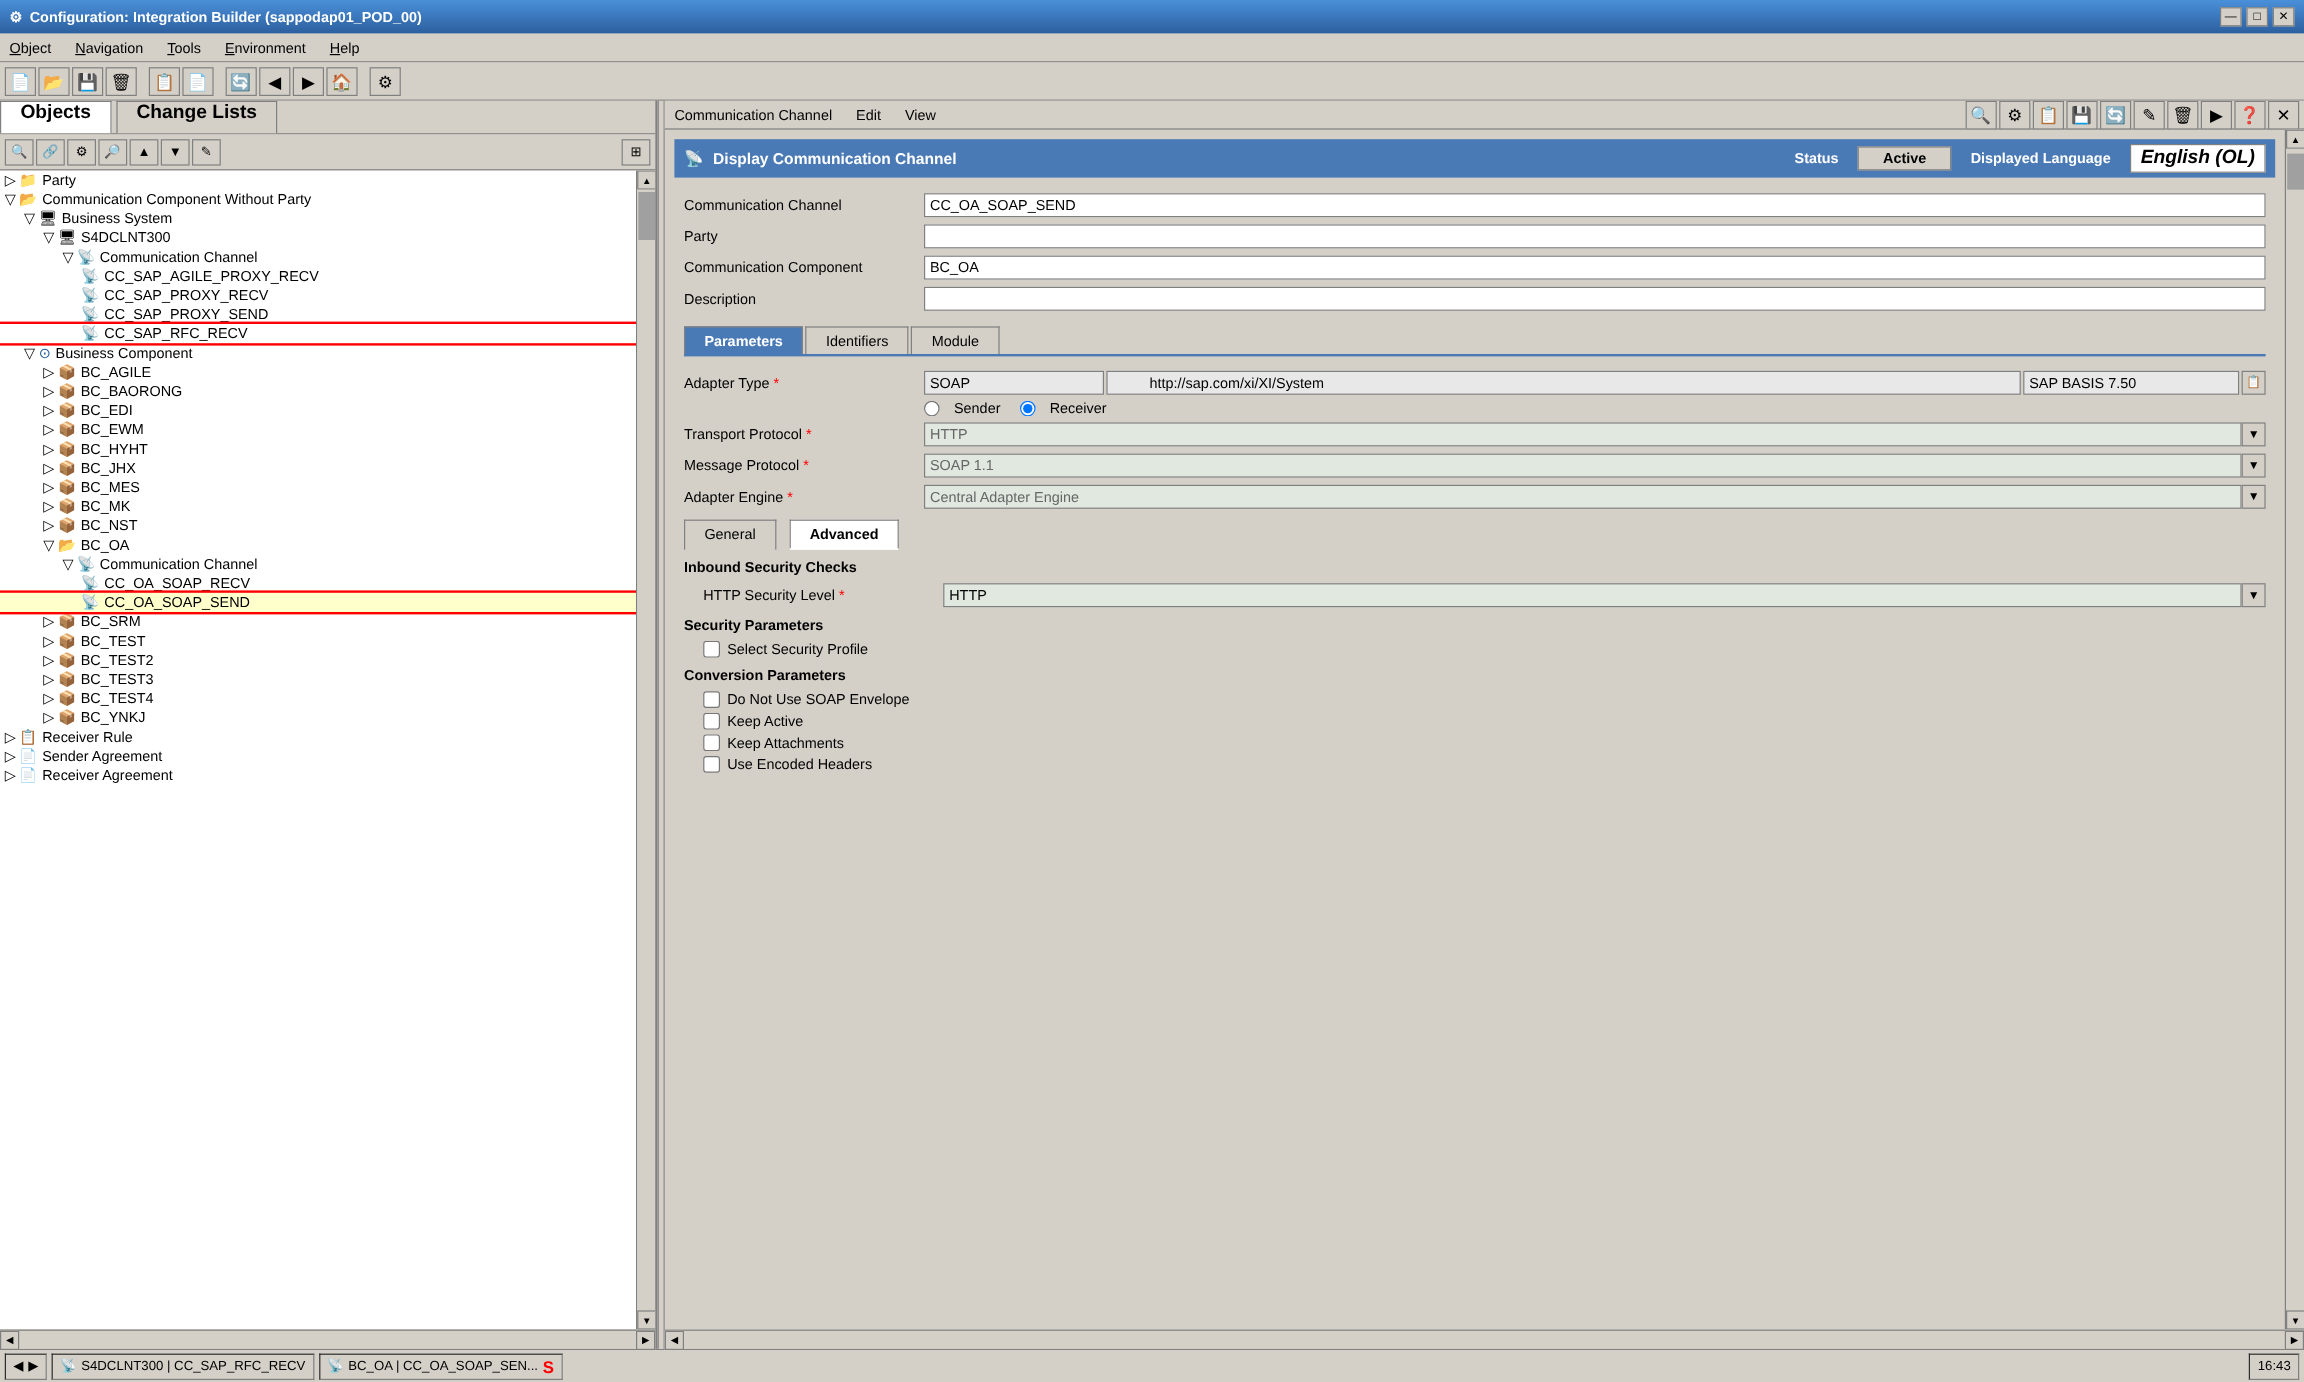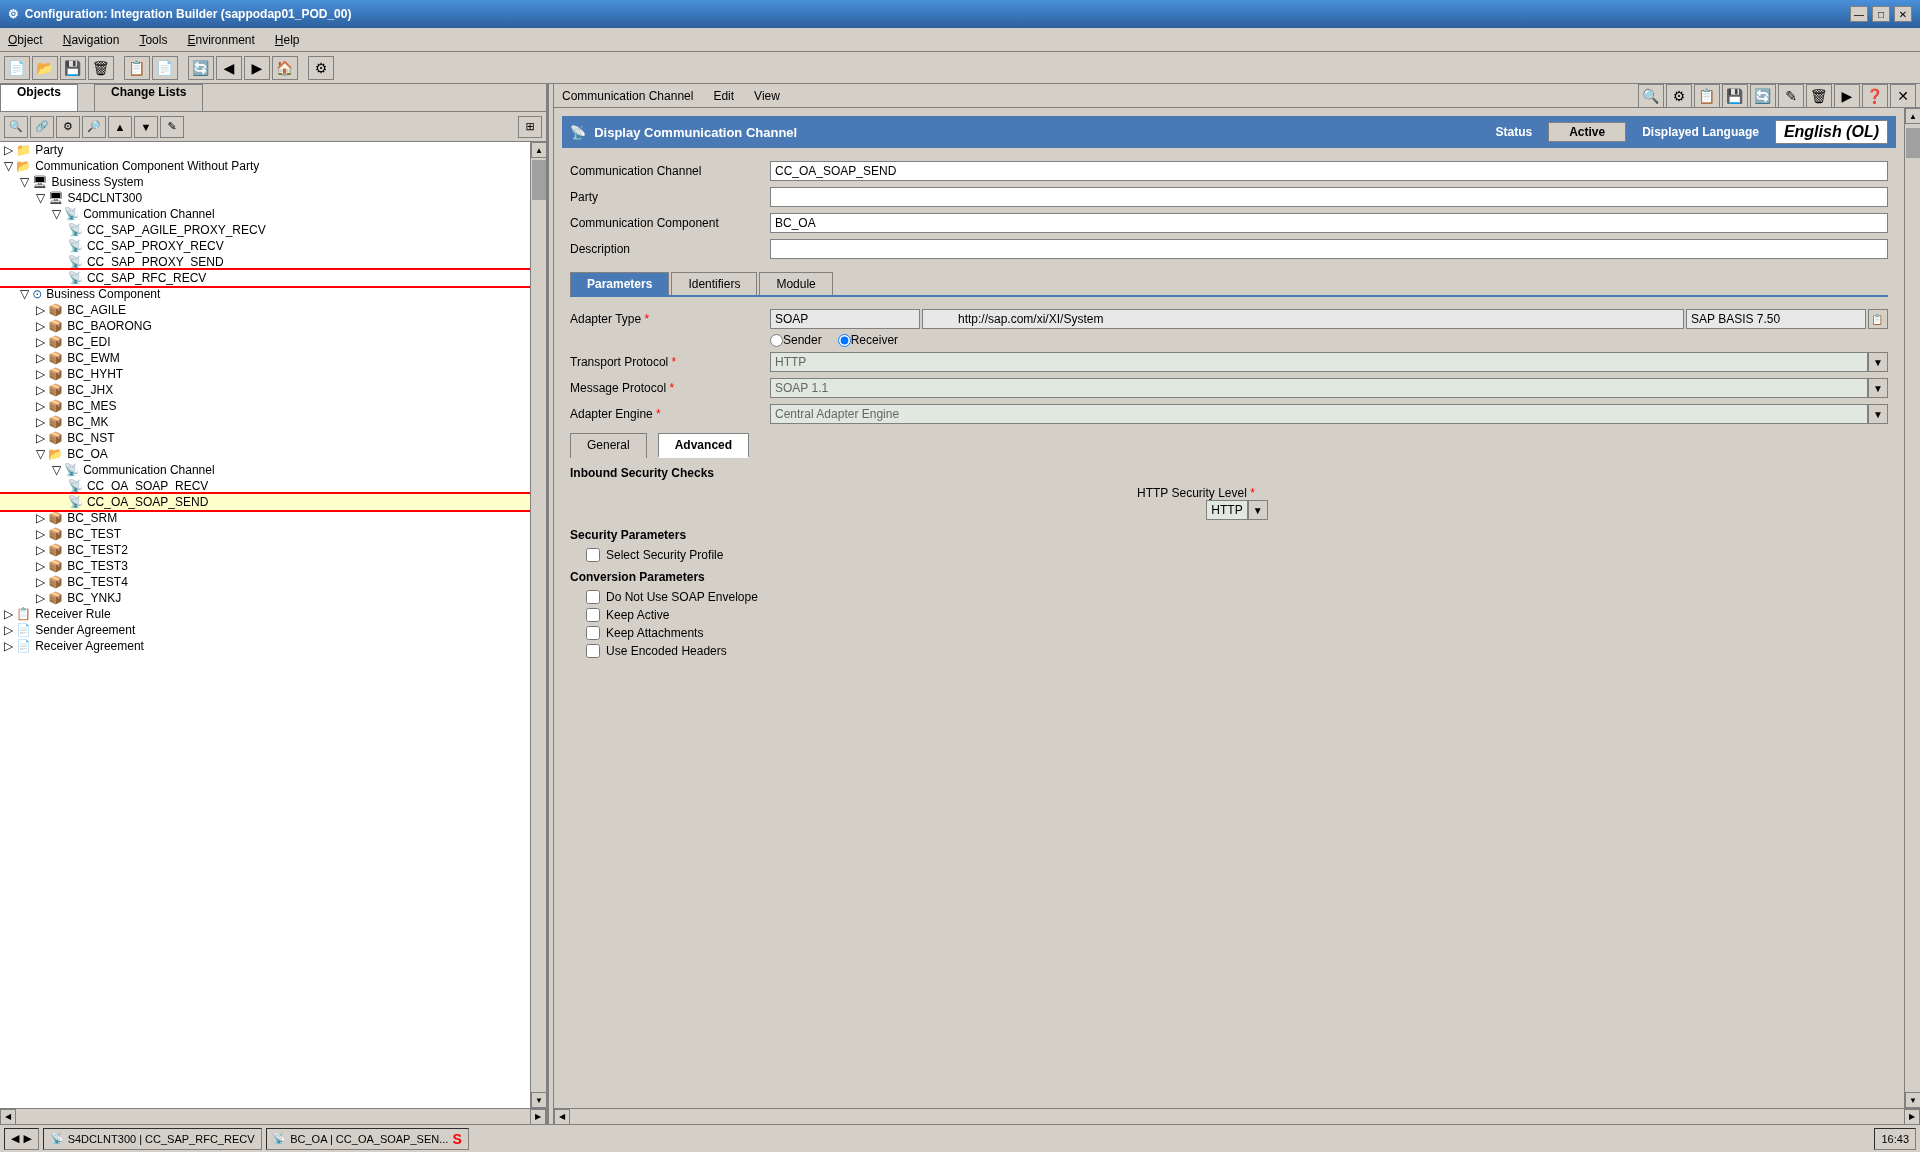--- a/index.html
+++ b/index.html
@@ -48,22 +48,22 @@
     .left-panel {
       width: 548px; background: #d4d0c8; border-right: 2px solid #808080;
       display: flex; flex-direction: column;
     }
 
     
     .tab-bar {
       display: flex; background: #d4d0c8; border-bottom: 1px solid #808080; height: 28px;
     }
     .tab {
-      padding: 0 16px; cursor: pointer; font-size: 12px; font-weight: bold;
-      border: 1px solid #808080; border-bottom: none; background: #d4d0c8; margin-right: 16px;
+      padding: 0 16px; cursor: pointer; font-size: 16px; font-weight: bold;
+      border: 1px solid #808080; border-bottom: none; background: #d4d0c8; margin-right: 4px;
     }
     .tab.active { background: #ffffff; }
 
     
     .left-toolbar {
       background: #d4d0c8; border-bottom: 1px solid #808080;
       padding: 2px 4px; display: flex; gap: 2px; height: 30px; align-items: center;
     }
     .left-tool-btn {
       width: 24px; height: 22px; background: #d4d0c8; border: 1px solid #808080;
@@ -135,21 +135,21 @@
     .adapter-input { border: 1px solid #808080; background: #e8e8e8; padding: 2px 4px; font-size: 12px; height: 20px; }
     .adapter-input.w1 { width: 150px; }
     .adapter-input.w2 { flex: 1; padding-left: 35px; }
     .adapter-input.w3 { width: 180px; }
     .copy-btn { width: 20px; height: 20px; border: 1px solid #808080; background: #d4d0c8; cursor: pointer; display: flex; align-items: center; justify-content: center; font-size: 10px; }
 
     
     .radio-row {
       display: flex; align-items: center; gap: 16px; margin-bottom: 4px; padding-left: 200px;
     }
-    .radio-label { font-size: 12px; display: flex; align-items: center; gap: 0; }
+    .radio-label { font-size: 12px; display: flex; align-items: center; gap: 12px; }
 
     
     .sub-tabs {
       display: flex; margin-bottom: 8px; margin-top: 8px;
     }
     .sub-tab {
       padding: 4px 16px; cursor: pointer; font-size: 12px;
       border: 1px solid #808080; border-bottom: none; background: #d4d0c8; margin-right: 11px;
     }
     .sub-tab.active { background: #ffffff; border-bottom: 2px solid white; font-weight: bold; }
@@ -162,21 +162,21 @@
 
     
     .checkbox-row {
       display: flex; align-items: center; gap: 6px; margin-bottom: 4px; padding-left: 16px;
     }
     .checkbox-input { width: 14px; height: 14px; cursor: pointer; }
     .checkbox-label { font-size: 12px; }
 
     
     .dropdown-row {
-      display: flex; align-items: center; margin-bottom: 4px; flex-direction: column;
+      display: flex; align-items: center; margin-bottom: 4px;
     }
     .dropdown-label { width: 200px; font-size: 12px; flex-shrink: 0; }
     .dropdown-btn { width: 20px; height: 20px; border: 1px solid #808080; background: #d4d0c8; cursor: pointer; display: flex; align-items: center; justify-content: center; font-size: 10px; flex-shrink: 0; }
 
     
     .status-bar {
       background: #d4d0c8; border-top: 1px solid #808080;
       height: 28px; display: flex; align-items: center; padding: 0 4px;
       font-size: 11px; gap: 4px;
     }

